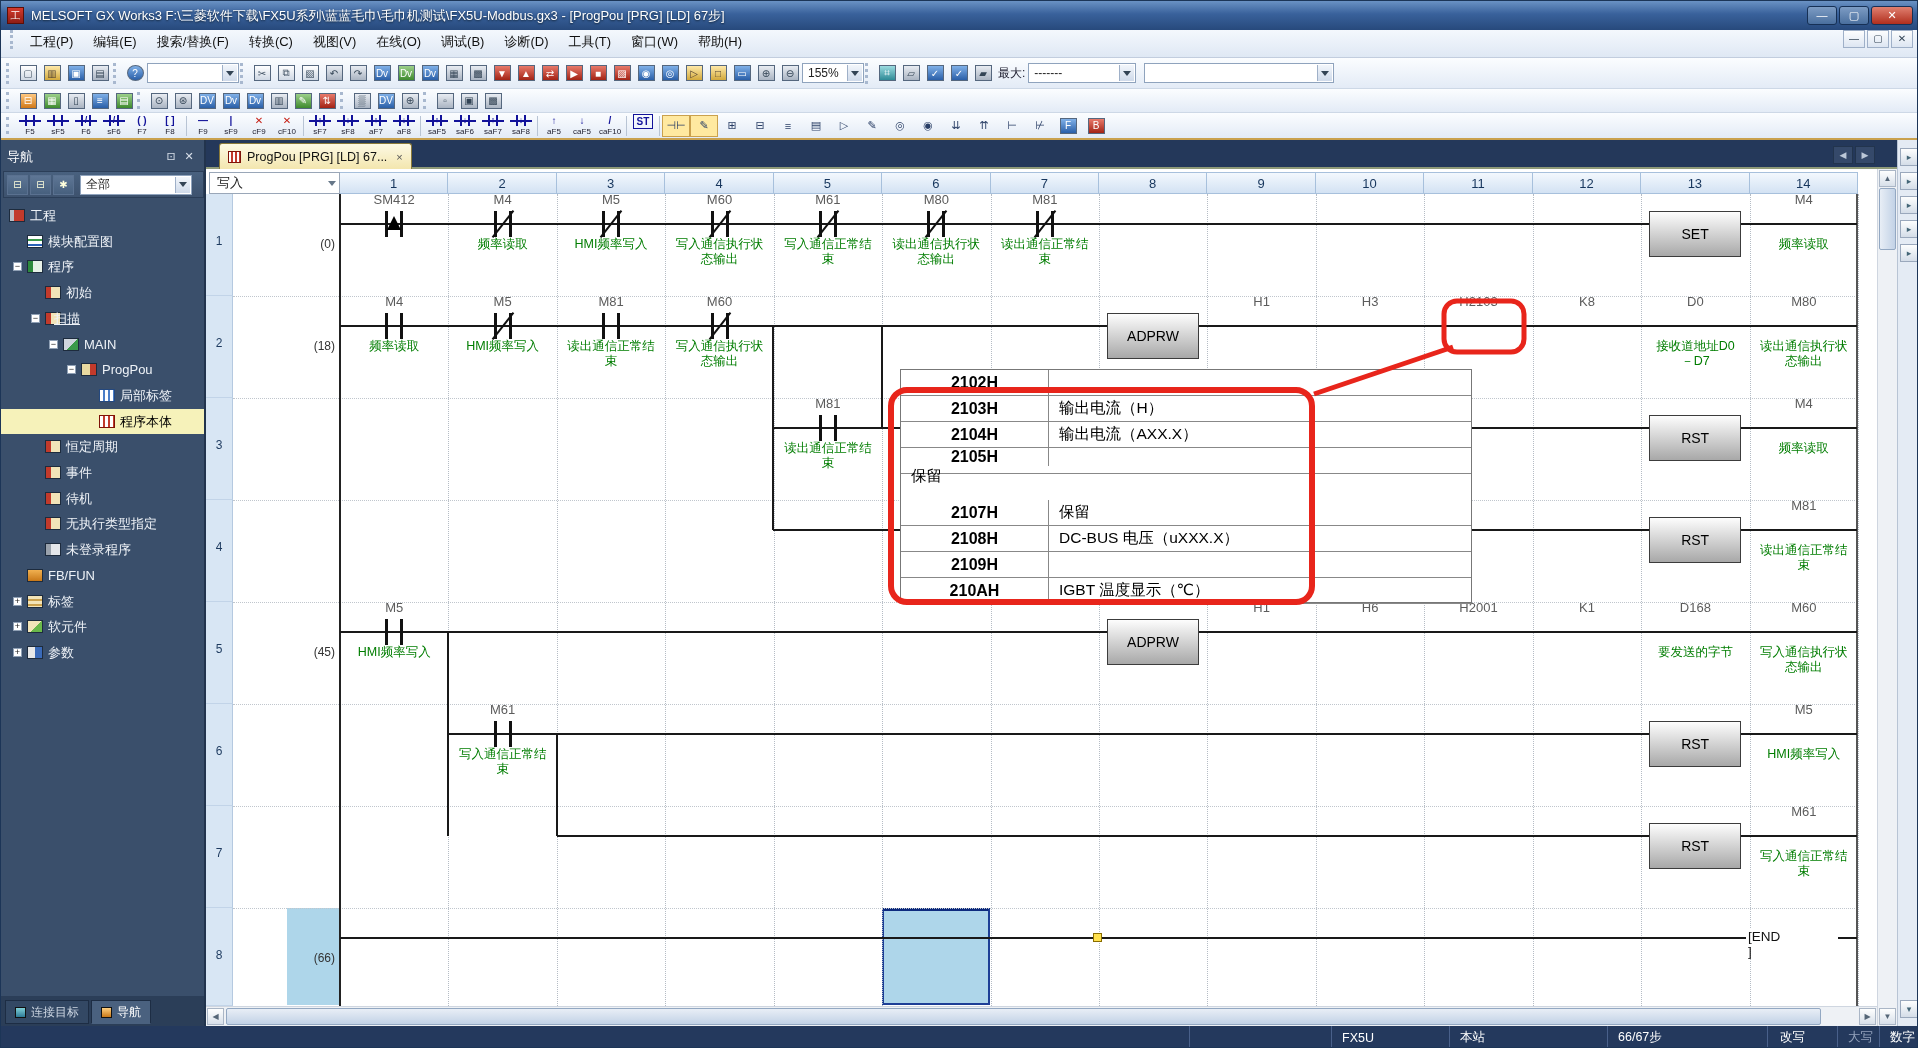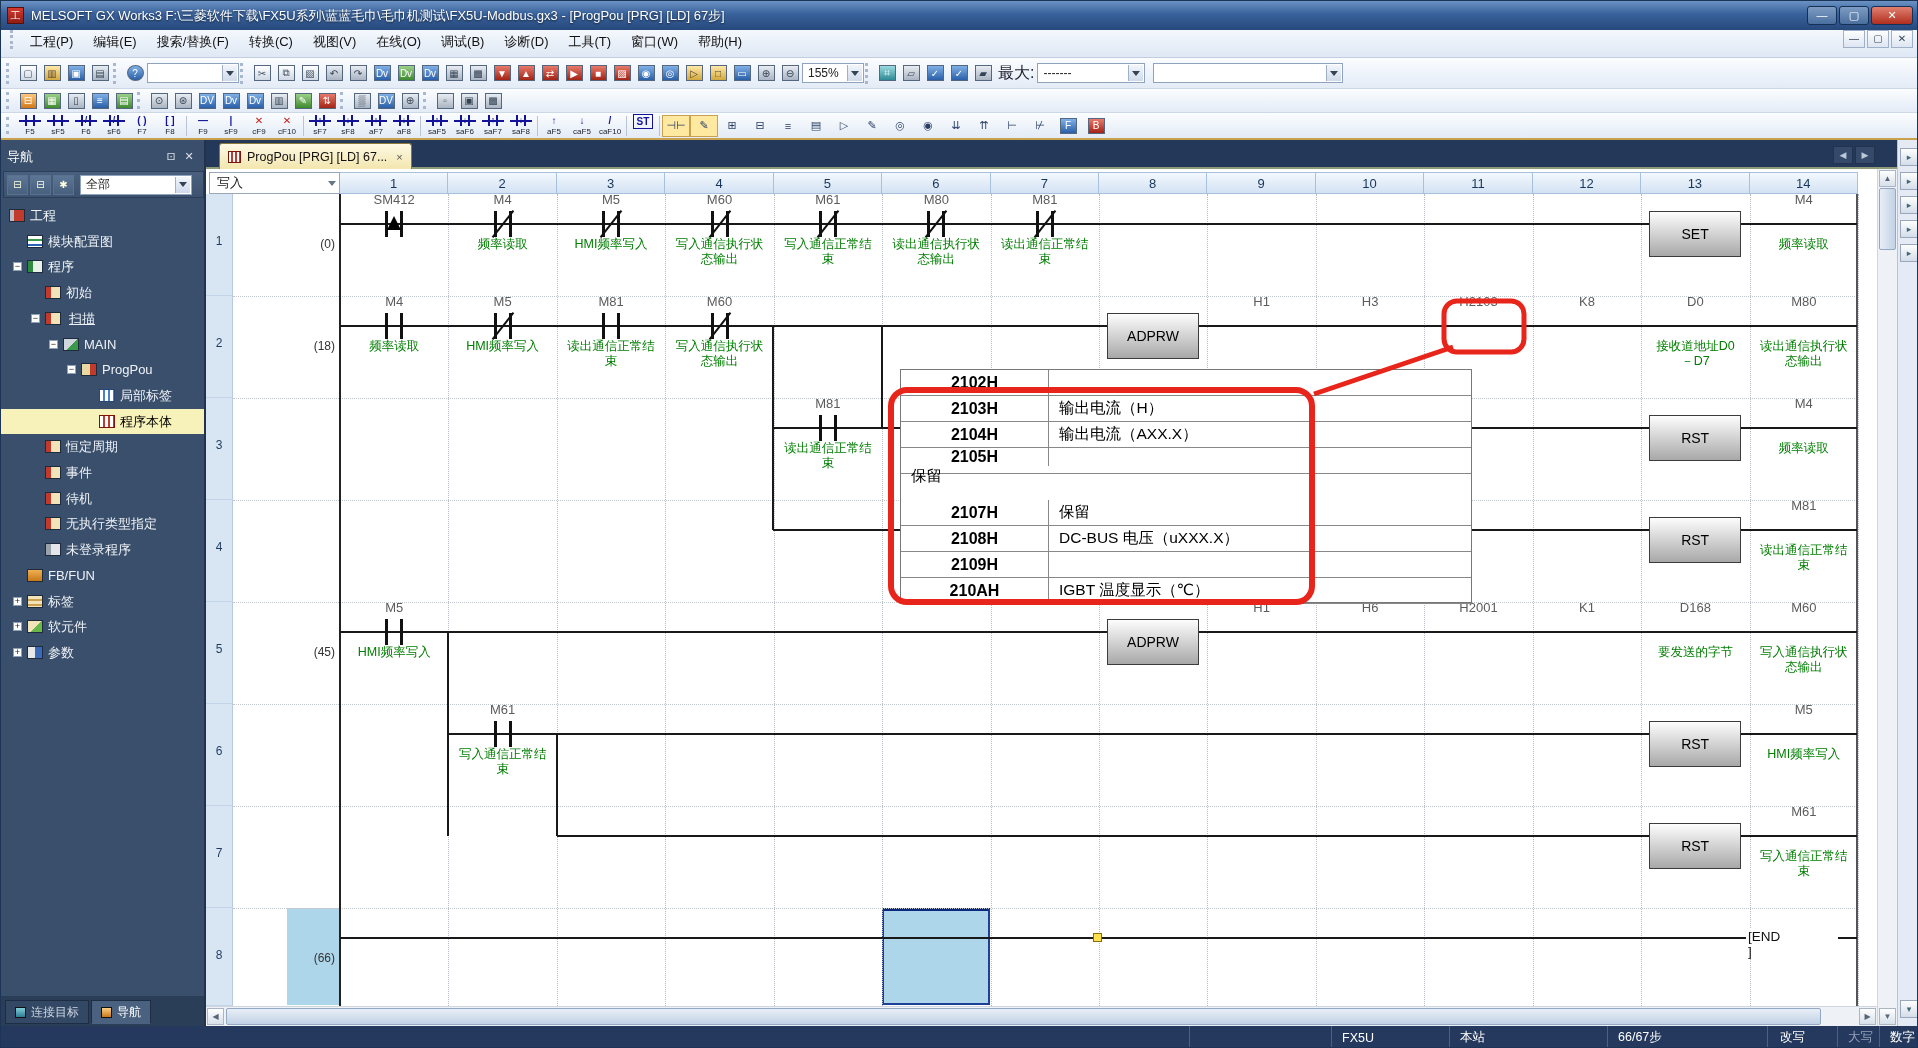--- a/index.html
+++ b/index.html
@@ -35,21 +35,21 @@
   .c-r{background:linear-gradient(#e8796a,#a32315);}
   .c-g{background:linear-gradient(#9cd08a,#3e8a2e);}
   .c-y{background:linear-gradient(#ffe9a8,#d2a93c);color:#543;}
   .c-k{background:linear-gradient(#e8ecf2,#aab4c2);color:#345;}
   .c-c{background:linear-gradient(#9adbe0,#2e8a96);}
   .c-o{background:linear-gradient(#ffc880,#d07818);}
   .combo{height:20px;background:#fff;border:1px solid #8fa3bd;display:flex;align-items:center;font-size:12px;color:#222;padding-left:5px;position:relative;}
   .combo .arr{position:absolute;right:1px;top:1px;bottom:1px;width:15px;background:linear-gradient(#f2f6fb,#cfdaea);
     border-left:1px solid #9fb0c8;display:flex;align-items:center;justify-content:center;}
   .tri-d{width:0;height:0;border-left:4px solid transparent;border-right:4px solid transparent;border-top:5px solid #345;}
-  .tlabel{font-size:16px;color:#223;margin:0 3px;}
+  .tlabel{font-size:12px;color:#223;margin:0 3px;}
   
   .lbt{width:28px;height:25px;display:flex;flex-direction:column;align-items:center;justify-content:flex-start;border:1px solid transparent;margin:0;}
   .lbt.hl{background:#ffe9a0;border-color:#caa14e;}
   .lsym{position:relative;width:22px;height:13px;color:#12129a;font-weight:bold;font-size:10px;text-align:center;line-height:13px;}
   .lsym.cnt::before{content:"";position:absolute;left:0;right:0;top:6px;border-top:2px solid #12129a;}
   .lsym.cnt .b1,.lsym.cnt .b2{position:absolute;top:1px;width:2px;height:11px;background:#12129a;}
   .lsym.cnt .b1{left:6px;} .lsym.cnt .b2{right:6px;}
   .lsym.cnt .ov{position:absolute;left:0;right:0;top:0;font-size:9px;line-height:12px;}
   .lsym.red{color:#c51b10;}
   .llab{font-size:8px;color:#223;line-height:9px;}
@@ -600,21 +600,21 @@
           <div class="ticon ti-prog" style="left: 26px; top: 6px;"></div>
           <div class="tlab" style="left: 47px;">程序</div>
         </div>
         <div class="titem" style="top: 78.1px;">
           <div class="ticon ti-book" style="left: 44px; top: 6px;"></div>
           <div class="tlab" style="left: 65px;">初始</div>
         </div>
         <div class="titem" style="top: 103.8px;">
           <div class="texp" style="left: 30px; top: 8px;">−</div>
           <div class="ticon ti-book" style="left: 44px; top: 6px;"></div>
-          <div class="tlab" style="left: 68px; text-decoration: underline;">扫描</div>
+          <div class="tlab" style="left: 53px; text-decoration: underline;">扫描</div>
         </div>
         <div class="titem" style="top: 129.5px;">
           <div class="texp" style="left: 48px; top: 8px;">−</div>
           <div class="ticon ti-main" style="left: 62px; top: 6px;"></div>
           <div class="tlab" style="left: 83px;">MAIN</div>
         </div>
         <div class="titem" style="top: 155.2px;">
           <div class="texp" style="left: 66px; top: 8px;">−</div>
           <div class="ticon ti-pou" style="left: 80px; top: 6px;"></div>
           <div class="tlab" style="left: 101px;">ProgPou</div>

